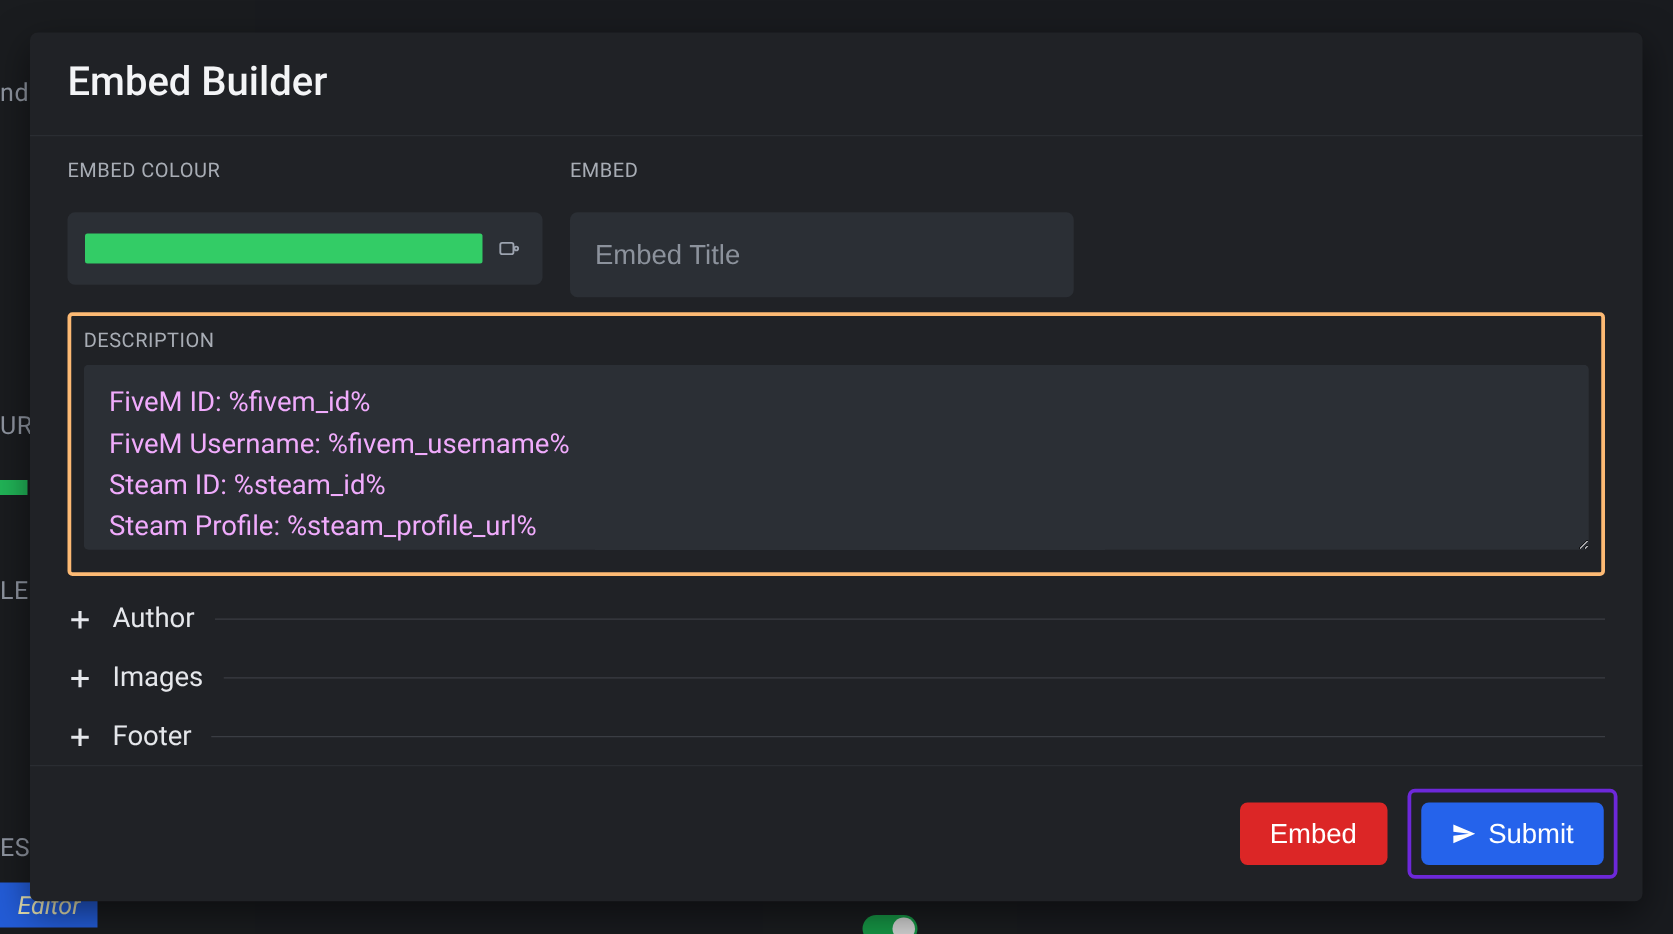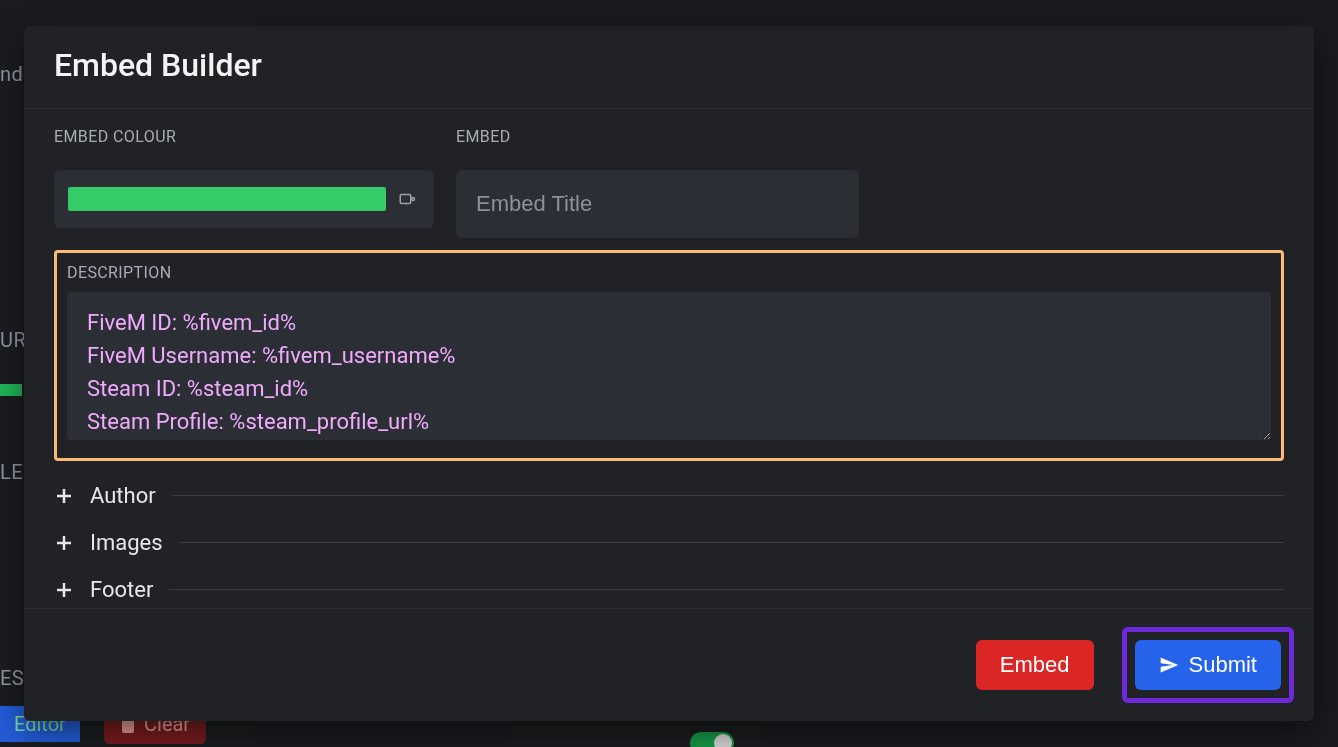--- a/index.html
+++ b/index.html
@@ -11,22 +11,23 @@
     color: #e5e7eb;
   }
 
   
   .bg-layer {
     position: absolute; inset: 0; z-index: 0; opacity: 0.9;
     background: #1a1c1f;
   }
   .bg-editor-btn {
     position: absolute; left: 0px; top: 706px;
-    background: #2563eb; color: #86efac; padding: 6px 14px;
+    background: #2563eb; color: #fef9c3; padding: 6px 14px;
     font-size: 20px;
+    font-style: italic;
   }
   .bg-clear-btn {
     position: absolute; left: 104px; top: 704px;
     background: #7f1d1d; color: #fca5a5; padding: 8px 16px;
     font-size: 20px; border-radius: 6px; display: flex; align-items: center; gap: 8px;
   }
   .bg-toggle {
     position: absolute; left: 690px; top: 732px;
     width: 44px; height: 22px; background: #16a34a; border-radius: 11px;
   }
@@ -114,43 +115,35 @@
     border-top: 1px solid #2a2d32;
   }
   .btn {
     border: none; border-radius: 6px; font-size: 22px; font-weight: 500;
     padding: 12px 24px; cursor: pointer; display: inline-flex;
     align-items: center; gap: 10px;
   }
   .btn-cancel { background: #dc2626; color: #fff; }
   .btn-submit { background: #2563eb; color: #fff; }
   .submit-highlight {
-    border: 5px solid #6d28d9; border-radius: 6px; padding: 8px; margin-left: 12px;
+    border: 3px solid #6d28d9; border-radius: 6px; padding: 8px;
   }
 
   svg { display: block; }
 </style>
 </head>
 <body>
 
 <div class="bg-layer">
   <div class="bg-side-label" style="left:0; top:62px;">nd</div>
   <div class="bg-side-label" style="left:0; top:328px;">UR</div>
   <div class="bg-green-bar"></div>
   <div class="bg-side-label" style="left:0; top:460px;">LE</div>
   <div class="bg-side-label" style="left:0; top:666px;">ESS</div>
   <div class="bg-editor-btn">Editor</div>
-  <div class="bg-clear-btn">
-    <span>
-      <svg width="16" height="18" viewBox="0 0 16 18" fill="currentColor">
-          <path d="M2 4h12v12a2 2 0 01-2 2H4a2 2 0 01-2-2V4zm3-3h6l1 2H4l1-2zM0 3h16v1H0z"></path>
-        </svg>
-    </span>
-    <span>Clear</span>
-  </div>
   <div class="bg-toggle"></div>
 </div>
 
 <div class="modal">
   <div class="modal-header">Embed Builder</div>
 
   <div class="modal-body">
     <div class="row">
 
       <div class="field" style="flex:0 0 380px">

